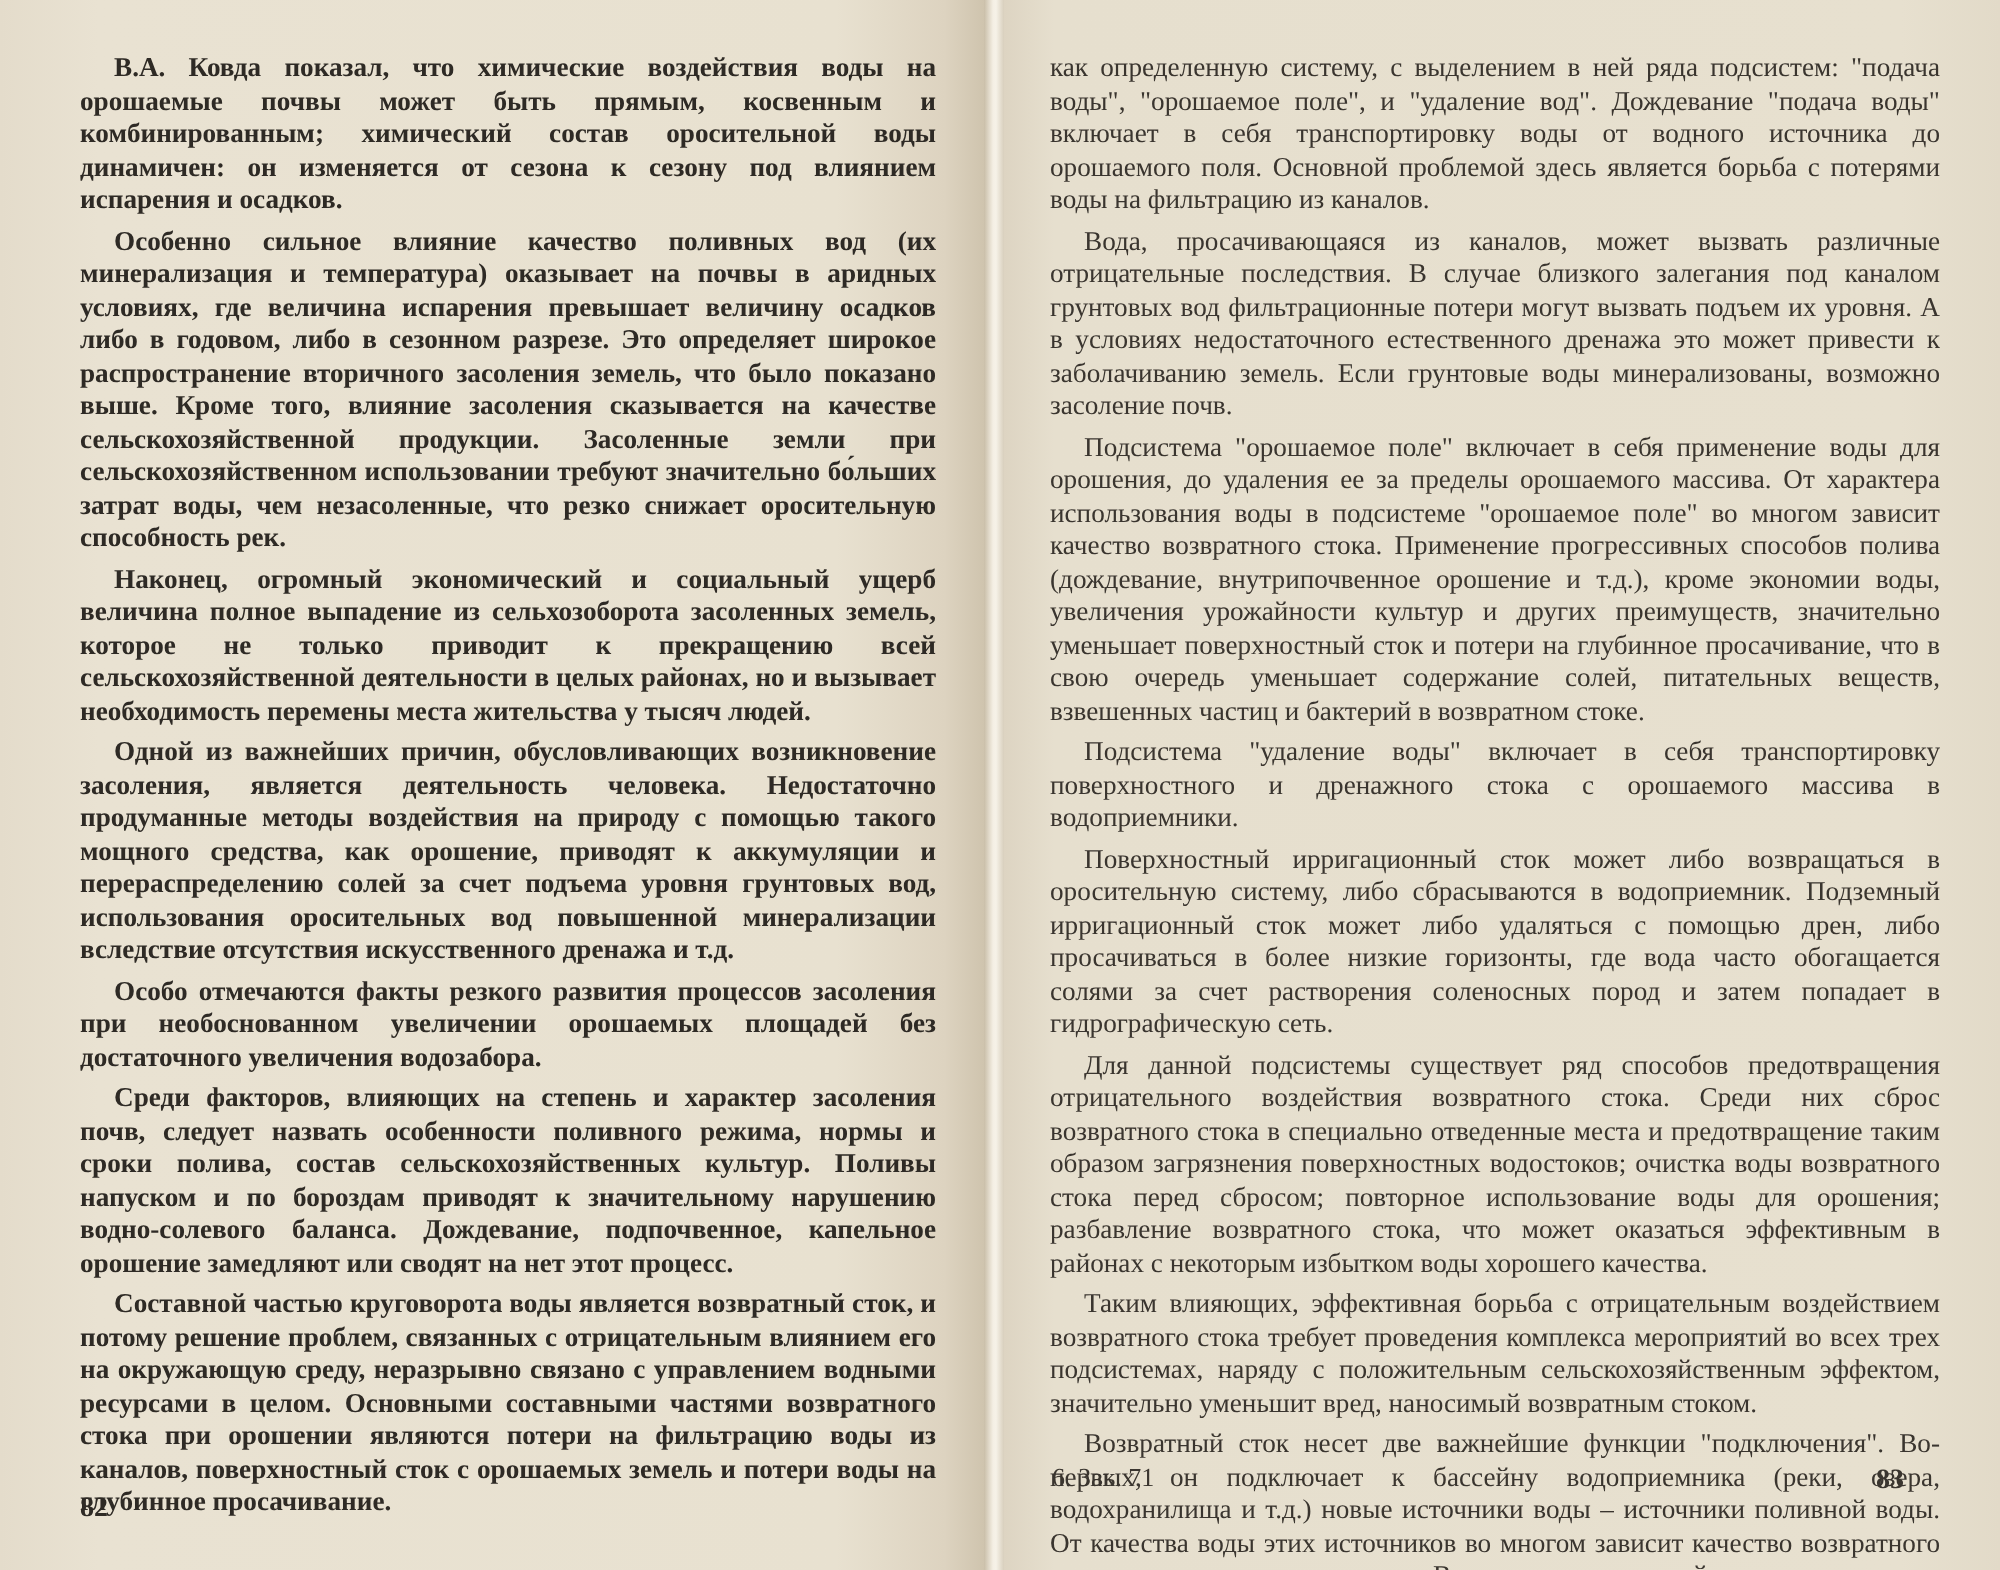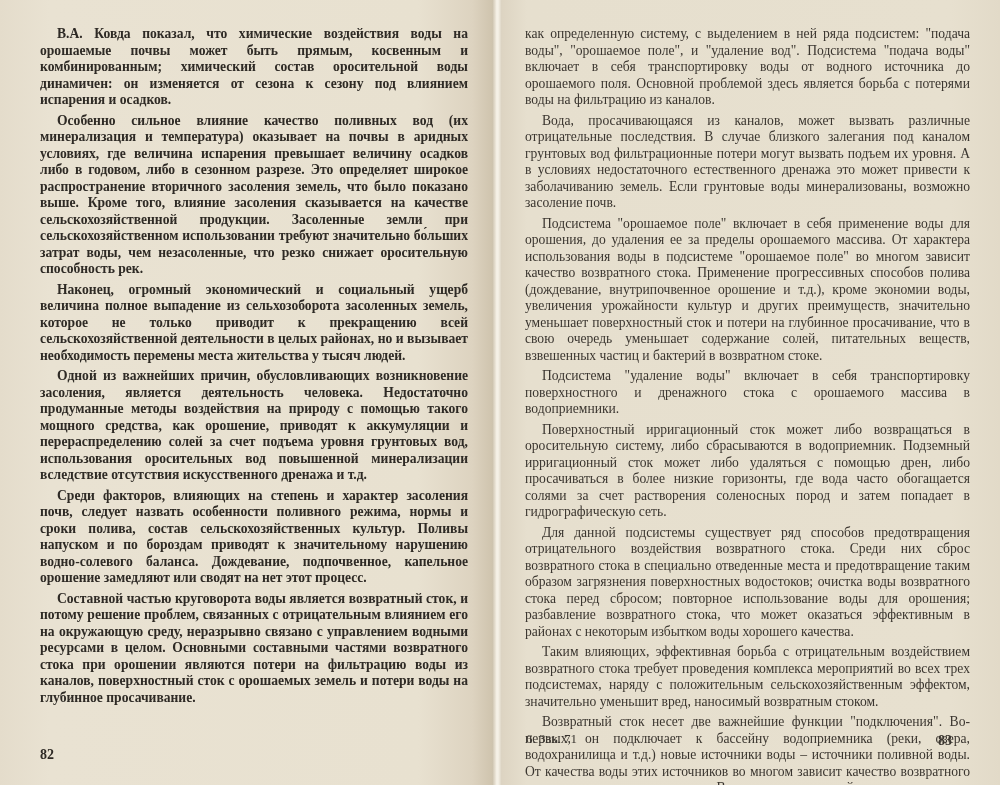--- a/index.html
+++ b/index.html
@@ -58,32 +58,33 @@
 </head>
 <body>
 
 <div class="spread">
   <div class="page page-left">
     <div class="text">
       <p>В.А. Ковда показал, что химические воздействия воды на орошаемые почвы может быть прямым, косвенным и комбинированным; химический состав оросительной воды динамичен: он изменяется от сезона к сезону под влиянием испарения и осадков.</p>
       <p>Особенно сильное влияние качество поливных вод (их минерализация и температура) оказывает на почвы в аридных условиях, где величина испарения превышает величину осадков либо в годовом, либо в сезонном разрезе. Это определяет широкое распространение вторичного засоления земель, что было показано выше. Кроме того, влияние засоления сказывается на качестве сельскохозяйственной продукции. Засоленные земли при сельскохозяйственном использовании требуют значительно бо́льших затрат воды, чем незасоленные, что резко снижает оросительную способность рек.</p>
       <p>Наконец, огромный экономический и социальный ущерб величина полное выпадение из сельхозоборота засоленных земель, которое не только приводит к прекращению всей сельскохозяйственной деятельности в целых районах, но и вызывает необходимость перемены места жительства у тысяч людей.</p>
       <p>Одной из важнейших причин, обусловливающих возникновение засоления, является деятельность человека. Недостаточно продуманные методы воздействия на природу с помощью такого мощного средства, как орошение, приводят к аккумуляции и перераспределению солей за счет подъема уровня грунтовых вод, использования оросительных вод повышенной минерализации вследствие отсутствия искусственного дренажа и т.д.</p>
+      <p>Особо отмечаются факты резкого развития процессов засоления при необоснованном увеличении орошаемых площадей без достаточного увеличения водозабора.</p>
       <p>Среди факторов, влияющих на степень и характер засоления почв, следует назвать особенности поливного режима, нормы и сроки полива, состав сельскохозяйственных культур. Поливы напуском и по бороздам приводят к значительному нарушению водно-солевого баланса. Дождевание, подпочвенное, капельное орошение замедляют или сводят на нет этот процесс.</p>
       <p>Составной частью круговорота воды является возвратный сток, и потому решение проблем, связанных с отрицательным влиянием его на окружающую среду, неразрывно связано с управлением водными ресурсами в целом. Основными составными частями возвратного стока при орошении являются потери на фильтрацию воды из каналов, поверхностный сток с орошаемых земель и потери воды на глубинное просачивание.</p>
 
     </div>
     <div class="page-number">82</div>
   </div>
 
   <div class="gutter"></div>
 
   <div class="page page-right">
     <div class="text">
-      <p class="cont">как определенную систему, с выделением в ней ряда подсистем: "подача воды", "орошаемое поле", и "удаление вод". Подсистема "подача воды" включает в себя транспортировку воды от водного источника до орошаемого поля. Основной проблемой здесь является борьба с потерями воды на фильтрацию из каналов.</p>
+      <p class="cont">как определенную систему, с выделением в ней ряда подсистем: "подача воды", "орошаемое поле", и "удаление вод". Дождевание "подача воды" включает в себя транспортировку воды от водного источника до орошаемого поля. Основной проблемой здесь является борьба с потерями воды на фильтрацию из каналов.</p>
       <p>Вода, просачивающаяся из каналов, может вызвать различные отрицательные последствия. В случае близкого залегания под каналом грунтовых вод фильтрационные потери могут вызвать подъем их уровня. А в условиях недостаточного естественного дренажа это может привести к заболачиванию земель. Если грунтовые воды минерализованы, возможно засоление почв.</p>
       <p>Подсистема "орошаемое поле" включает в себя применение воды для орошения, до удаления ее за пределы орошаемого массива. От характера использования воды в подсистеме "орошаемое поле" во многом зависит качество возвратного стока. Применение прогрессивных способов полива (дождевание, внутрипочвенное орошение и т.д.), кроме экономии воды, увеличения урожайности культур и других преимуществ, значительно уменьшает поверхностный сток и потери на глубинное просачивание, что в свою очередь уменьшает содержание солей, питательных веществ, взвешенных частиц и бактерий в возвратном стоке.</p>
       <p>Подсистема "удаление воды" включает в себя транспортировку поверхностного и дренажного стока с орошаемого массива в водоприемники.</p>
       <p>Поверхностный ирригационный сток может либо возвращаться в оросительную систему, либо сбрасываются в водоприемник. Подземный ирригационный сток может либо удаляться с помощью дрен, либо просачиваться в более низкие горизонты, где вода часто обогащается солями за счет растворения соленосных пород и затем попадает в гидрографическую сеть.</p>
       <p>Для данной подсистемы существует ряд способов предотвращения отрицательного воздействия возвратного стока. Среди них сброс возвратного стока в специально отведенные места и предотвращение таким образом загрязнения поверхностных водостоков; очистка воды возвратного стока перед сбросом; повторное использование воды для орошения; разбавление возвратного стока, что может оказаться эффективным в районах с некоторым избытком воды хорошего качества.</p>
       <p>Таким влияющих, эффективная борьба с отрицательным воздействием возвратного стока требует проведения комплекса мероприятий во всех трех подсистемах, наряду с положительным сельскохозяйственным эффектом, значительно уменьшит вред, наносимый возвратным стоком.</p>
       <p>Возвратный сток несет две важнейшие функции "подключения". Во-первых, он подключает к бассейну водоприемника (реки, озера, водохранилища и т.д.) новые источники воды – источники поливной воды. От качества воды этих источников во многом зависит качество возвратного стока и воды в водоприемнике. Во-вторых, возвратный сток геохимически подключает к бассейну водоприемника новые территории, находящиеся под активным воздействием человека (орошаемые земли). Следствием этого является вынос возвратным стоком солей, удобрений, ядохимикатов, органических остатков, бактерий, патогенных веществ и микроэлементов в бассейн водоприемника.</p>
     </div>
     <div class="signature">6. Зак. 71</div>
     <div class="page-number">83</div>

